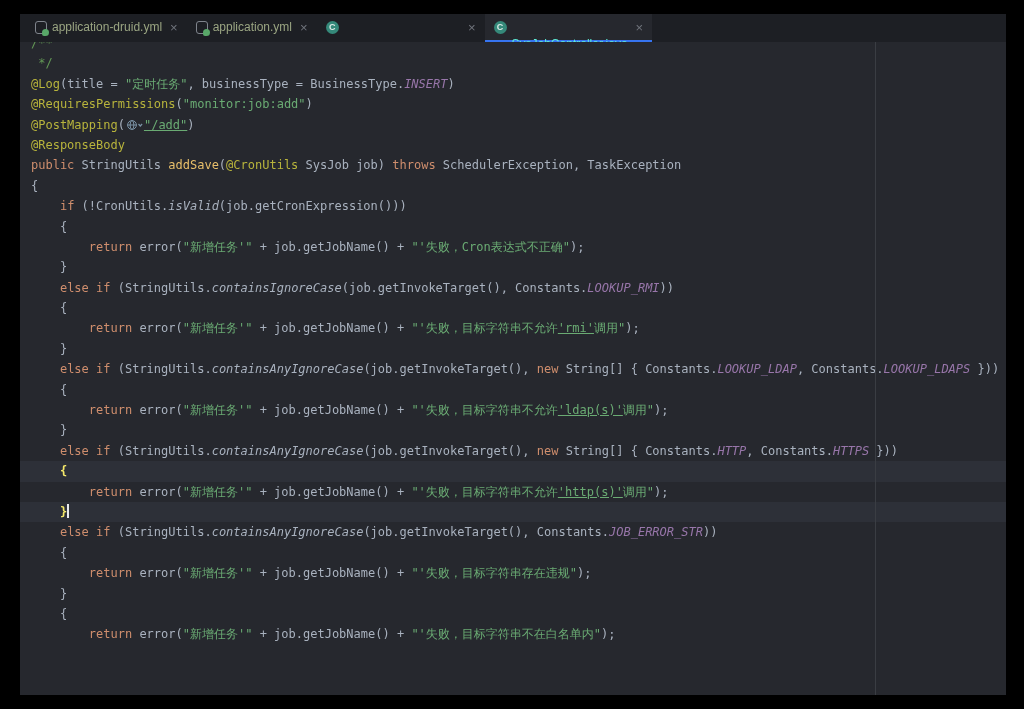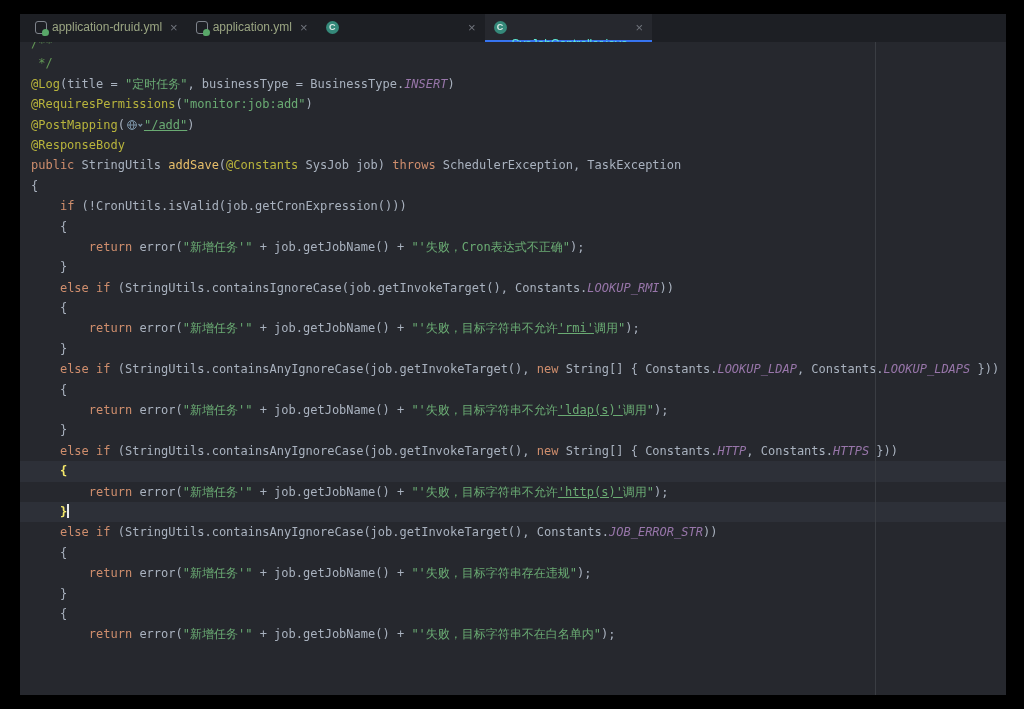--- a/index.html
+++ b/index.html
@@ -31,21 +31,21 @@
           font-size:12px; line-height:20.4px; }
   .code-line { white-space:pre; padding-left:11px; height:20.4px; }
   .code-line.hl { background:var(--caret-line,#2d3038); }
   .tk-p  { color:var(--plain-text,#a9b2bf); }
   .tk-k  { color:var(--keyword,#cf8e6d); }
   .tk-a  { color:var(--annotation,#b8b43c); }
   .tk-s  { color:var(--string,#6aab73); }
   .tk-su { color:var(--string,#6aab73); text-decoration:underline; }
   .tk-c  { color:var(--comment,#629755); }
   .tk-cn { color:var(--constant,#9876aa); font-style:italic; }
-  .tk-sm { color:var(--plain-text,#a9b2bf); }
+  .tk-sm { color:var(--plain-text,#a9b2bf); font-style:italic; }
   .tk-md { color:var(--method,#e8bf6a); }
   .tk-hb { color:var(--brace-match,#f5e96a); font-weight:bold; }
   .caret { display:inline-block; width:2px; height:14px; background:#e8eaed; vertical-align:-2px; }
   .inline-globe { display:inline-block; vertical-align:-2px; margin:0 1px; }
   .guide { position:absolute; top:0; bottom:0; left:855px; width:1px; background:var(--guide-line,#3a3d43); }
 </style>
 </head>
 <body>
 
 <div class="screen">
@@ -78,21 +78,21 @@
           <div class="code-line"><span class="tk-c"> */</span></div>
           <div class="code-line"><span class="tk-a">@Log</span><span class="tk-p">(title = </span><span class="tk-s">"定时任务"</span><span class="tk-p">, businessType = BusinessType.</span><span class="tk-cn">INSERT</span><span class="tk-p">)</span></div>
           <div class="code-line"><span class="tk-a">@RequiresPermissions</span><span class="tk-p">(</span><span class="tk-s">"monitor:job:add"</span><span class="tk-p">)</span></div>
           <div class="code-line"><span class="tk-a">@PostMapping</span><span class="tk-p">(</span><span class="inline-globe"><svg width="17" height="12" viewBox="0 0 17 12">
                 <circle cx="6" cy="6" r="4.4" fill="none" stroke="#7b93a6" stroke-width="1"></circle>
                 <ellipse cx="6" cy="6" rx="1.9" ry="4.4" fill="none" stroke="#7b93a6" stroke-width="1"></ellipse>
                 <line x1="1.6" y1="6" x2="10.4" y2="6" stroke="#7b93a6" stroke-width="1"></line>
                 <polyline points="12.5,5 14.3,7 16.1,5" fill="none" stroke="#7b93a6" stroke-width="1.2"></polyline>
               </svg></span><span class="tk-su">"/add"</span><span class="tk-p">)</span></div>
           <div class="code-line"><span class="tk-a">@ResponseBody</span></div>
-          <div class="code-line"><span class="tk-k">public</span><span class="tk-p"> StringUtils </span><span class="tk-md">addSave</span><span class="tk-p">(</span><span class="tk-a">@Constants</span><span class="tk-p"> SysJob job) </span><span class="tk-k">throws</span><span class="tk-p"> SchedulerException, TaskException</span></div>
+          <div class="code-line"><span class="tk-k">public</span><span class="tk-p"> StringUtils </span><span class="tk-md">addSave</span><span class="tk-p">(</span><span class="tk-a">@CronUtils</span><span class="tk-p"> SysJob job) </span><span class="tk-k">throws</span><span class="tk-p"> SchedulerException, TaskException</span></div>
           <div class="code-line"><span class="tk-p">{</span></div>
           <div class="code-line"><span class="tk-p">    </span><span class="tk-k">if</span><span class="tk-p"> (!CronUtils.</span><span class="tk-sm">isValid</span><span class="tk-p">(job.getCronExpression()))</span></div>
           <div class="code-line"><span class="tk-p">    {</span></div>
           <div class="code-line"><span class="tk-p">        </span><span class="tk-k">return</span><span class="tk-p"> error(</span><span class="tk-s">"新增任务'"</span><span class="tk-p"> + job.getJobName() + </span><span class="tk-s">"'失败，Cron表达式不正确"</span><span class="tk-p">);</span></div>
           <div class="code-line"><span class="tk-p">    }</span></div>
           <div class="code-line"><span class="tk-p">    </span><span class="tk-k">else</span><span class="tk-p"> </span><span class="tk-k">if</span><span class="tk-p"> (StringUtils.</span><span class="tk-sm">containsIgnoreCase</span><span class="tk-p">(job.getInvokeTarget(), Constants.</span><span class="tk-cn">LOOKUP_RMI</span><span class="tk-p">))</span></div>
           <div class="code-line"><span class="tk-p">    {</span></div>
           <div class="code-line"><span class="tk-p">        </span><span class="tk-k">return</span><span class="tk-p"> error(</span><span class="tk-s">"新增任务'"</span><span class="tk-p"> + job.getJobName() + </span><span class="tk-s">"'失败，目标字符串不允许</span><span class="tk-su">'rmi'</span><span class="tk-s">调用"</span><span class="tk-p">);</span></div>
           <div class="code-line"><span class="tk-p">    }</span></div>
           <div class="code-line"><span class="tk-p">    </span><span class="tk-k">else</span><span class="tk-p"> </span><span class="tk-k">if</span><span class="tk-p"> (StringUtils.</span><span class="tk-sm">containsAnyIgnoreCase</span><span class="tk-p">(job.getInvokeTarget(), </span><span class="tk-k">new</span><span class="tk-p"> String[] { Constants.</span><span class="tk-cn">LOOKUP_LDAP</span><span class="tk-p">, Constants.</span><span class="tk-cn">LOOKUP_LDAPS</span><span class="tk-p"> }))</span></div>

